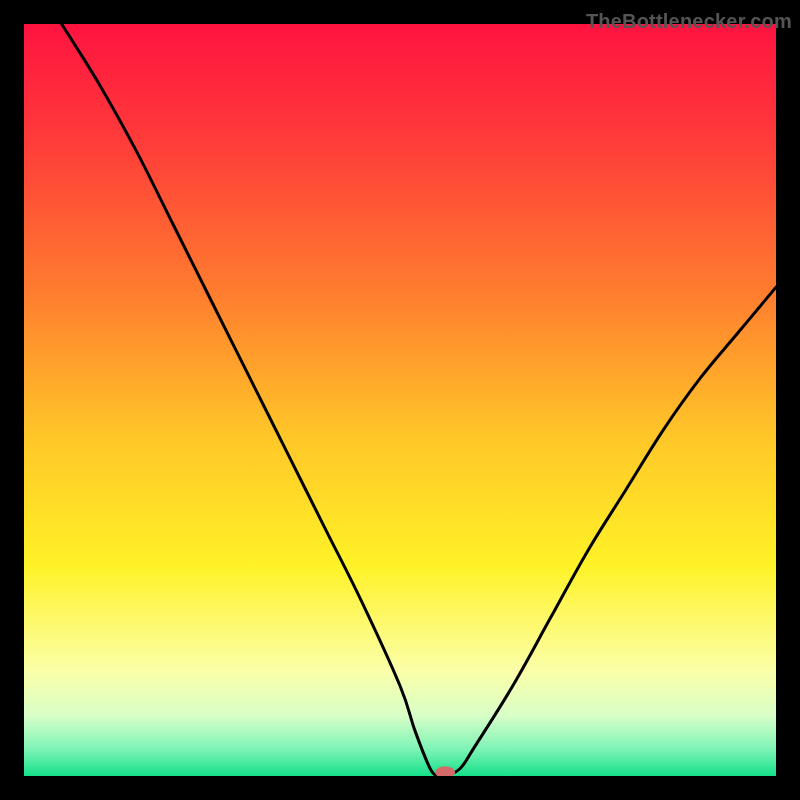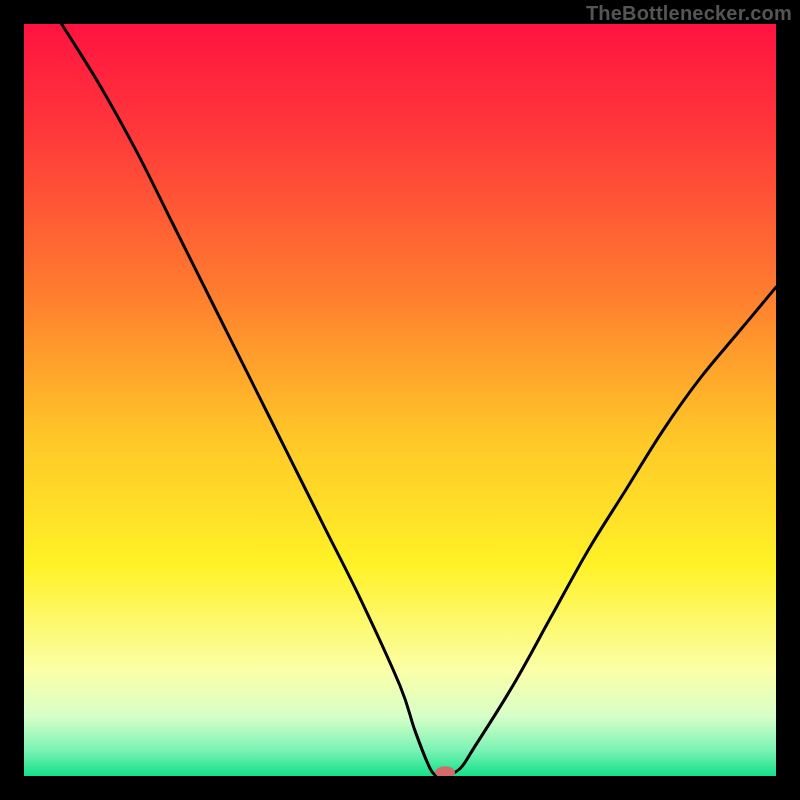--- a/index.html
+++ b/index.html
@@ -11,21 +11,21 @@
     font-family: Arial, Helvetica, sans-serif;
     overflow: hidden;
   }
   .stage {
     position: relative;
     width: 800px;
     height: 800px;
   }
   .attribution {
     position: absolute;
-    top: 2px;
+    top: 10px;
     right: 8px;
     color: #555;
     font-size: 20px;
     font-weight: bold;
     letter-spacing: 0.2px;
     z-index: 5;
   }
   .plot {
     position: absolute;
     left: 24px;

